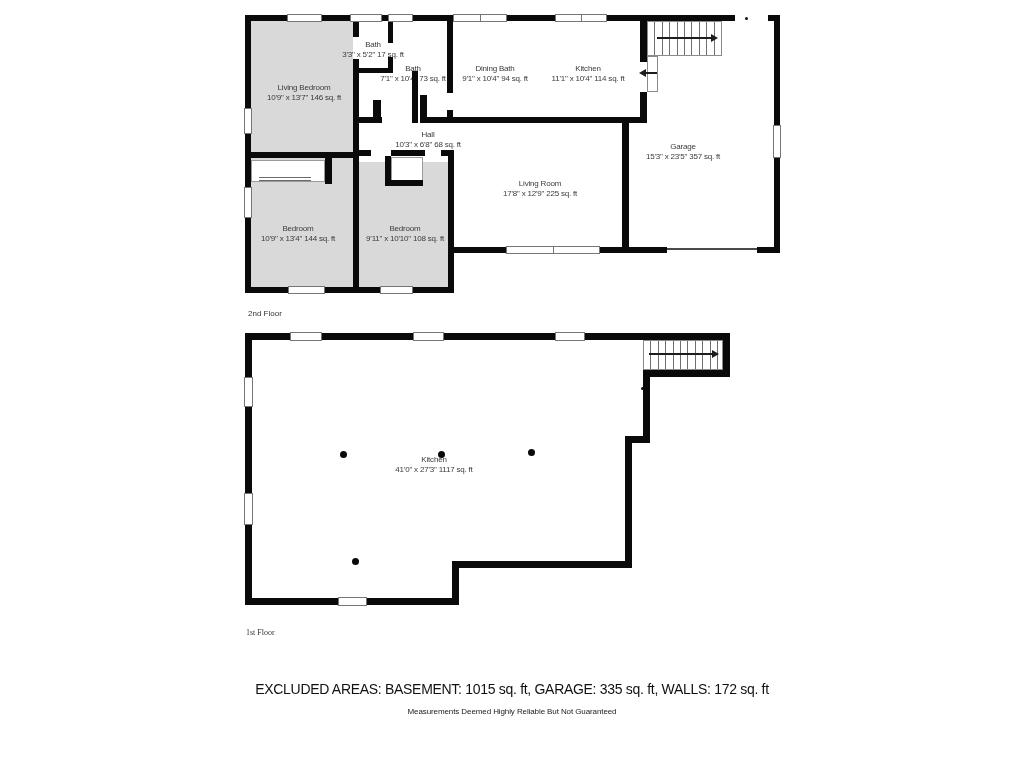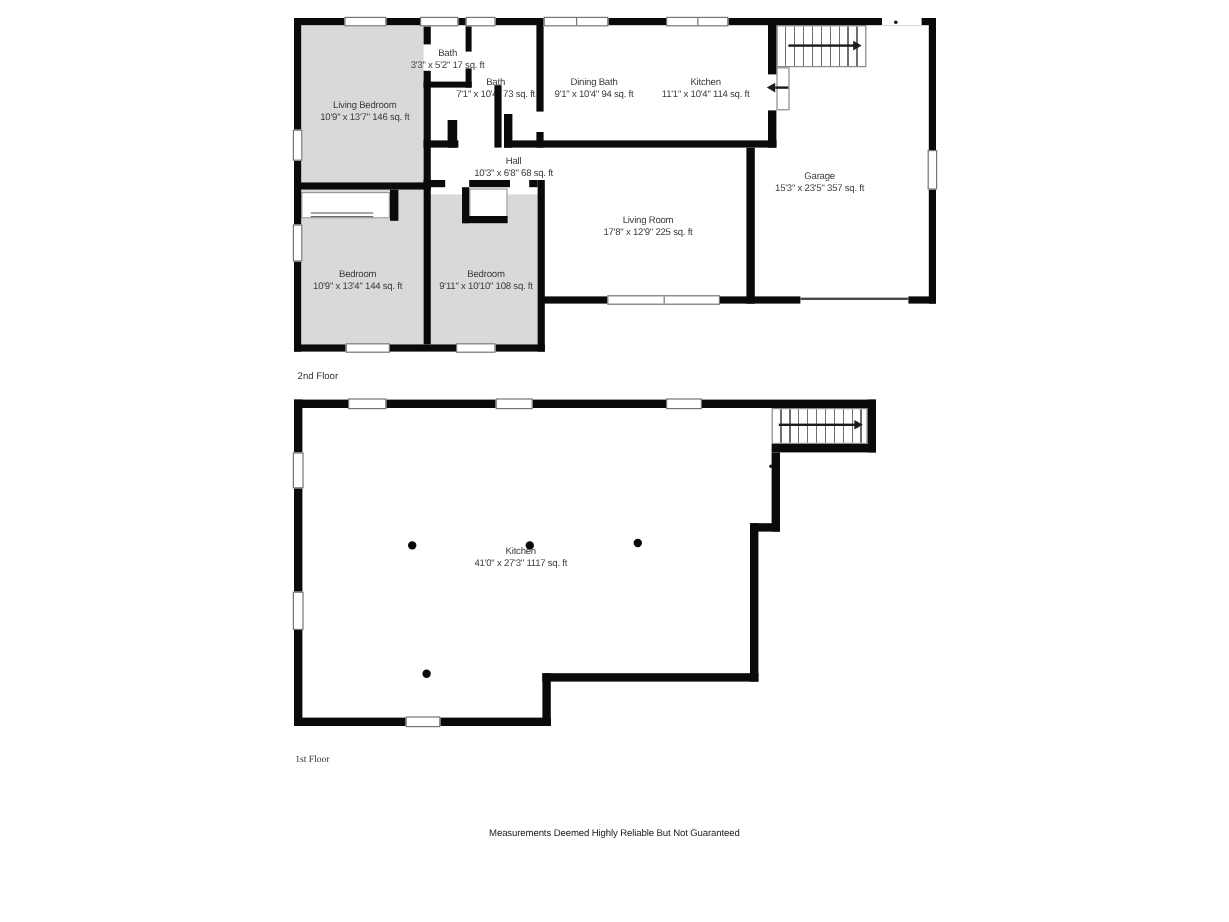--- a/index.html
+++ b/index.html
@@ -183,14 +183,15 @@
 
   <div class="rlabel" style="left:189px;top:132px;">
     <div>Kitchen</div>
     <div>41'0" x 27'3" 1117 sq. ft</div>
   </div>
 </div>
 
 <div class="floor-tag" style="left:246px;top:628px;font-family:Liberation Serif, serif;">1st Floor</div>
 
 <div class="summary">
+  <div class="line">EXCLUDED AREAS: BASEMENT: 1015 sq. ft, GARAGE: 335 sq. ft, WALLS: 172 sq. ft</div>
   <div class="disc">Measurements Deemed Highly Reliable But Not Guaranteed</div>
 </div>
 
 </body></html>

